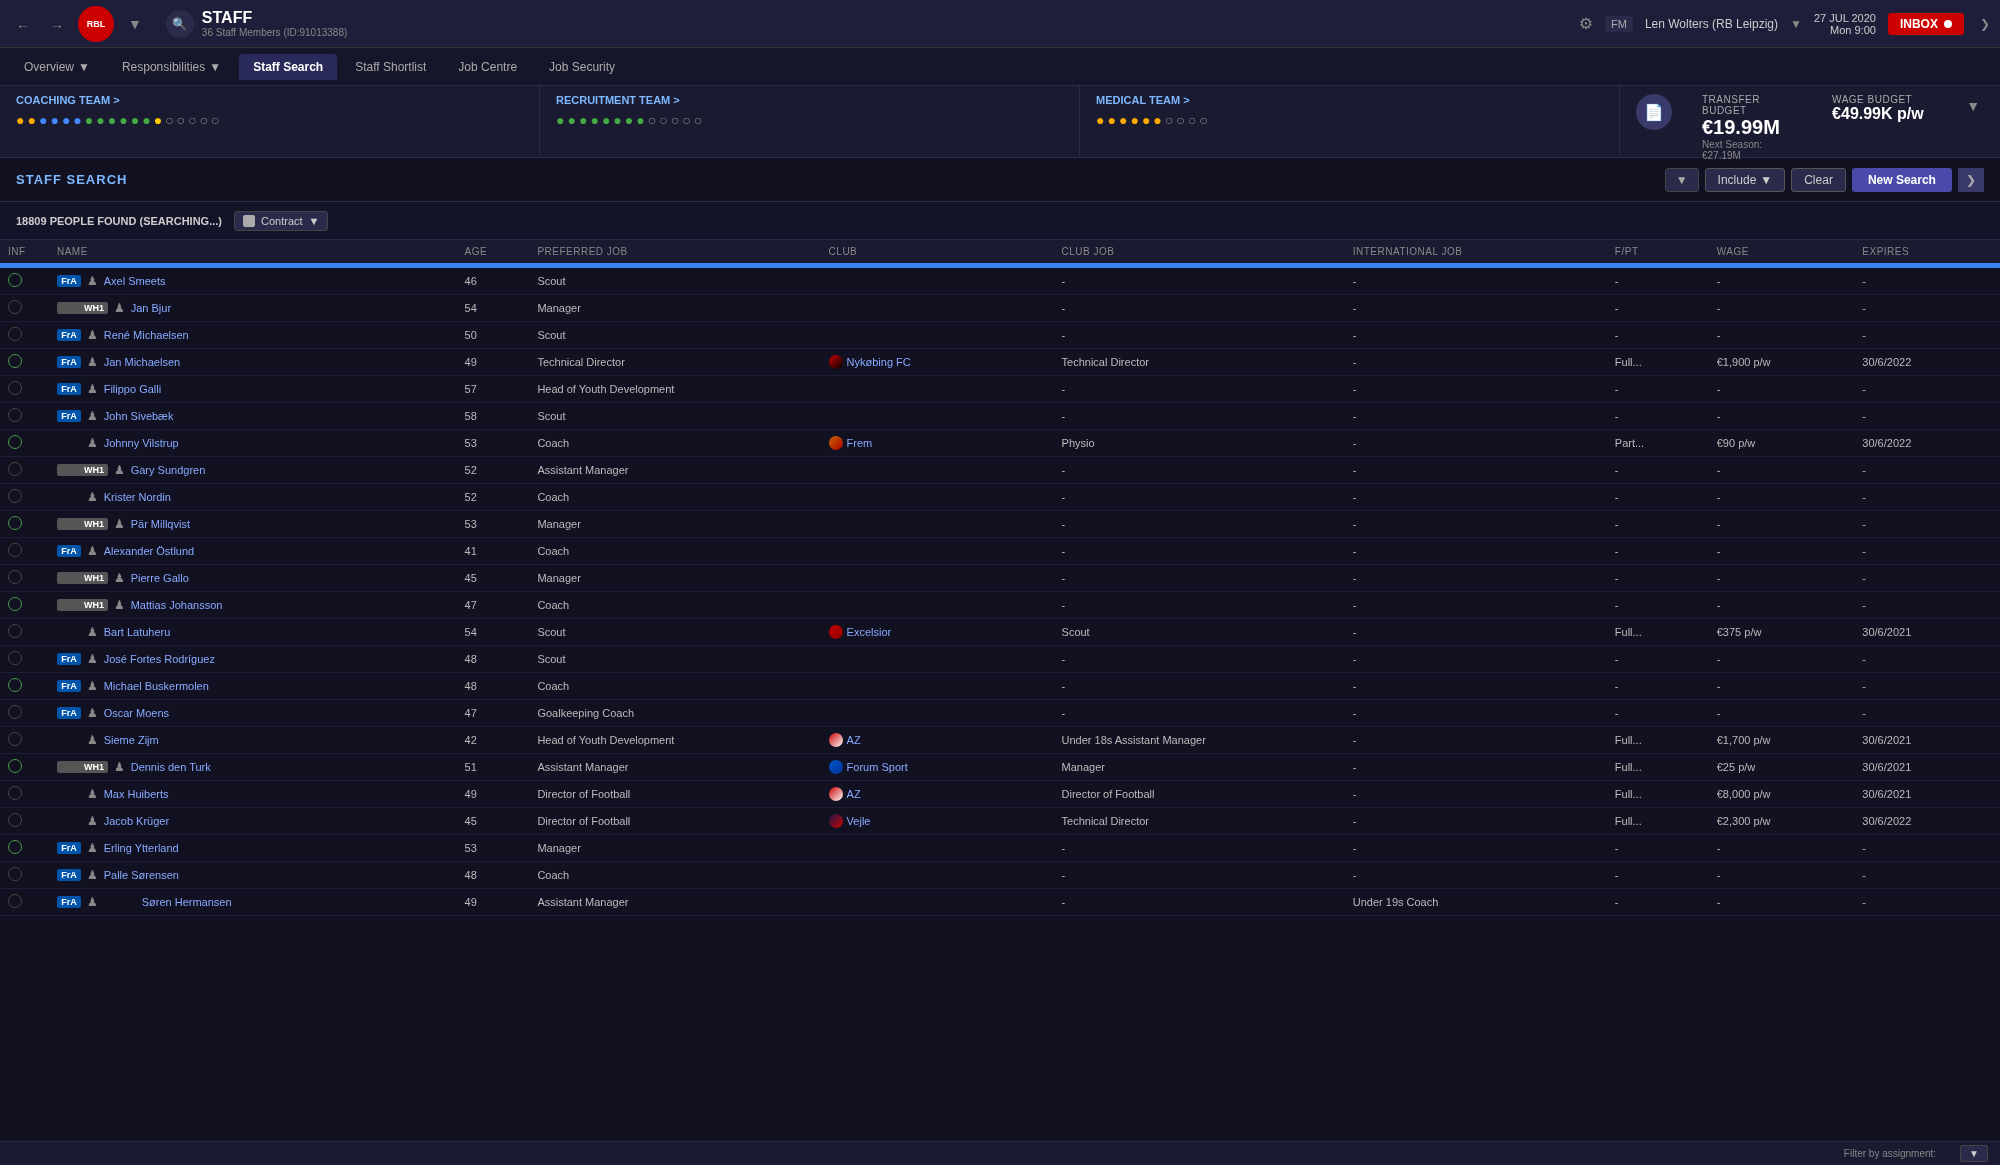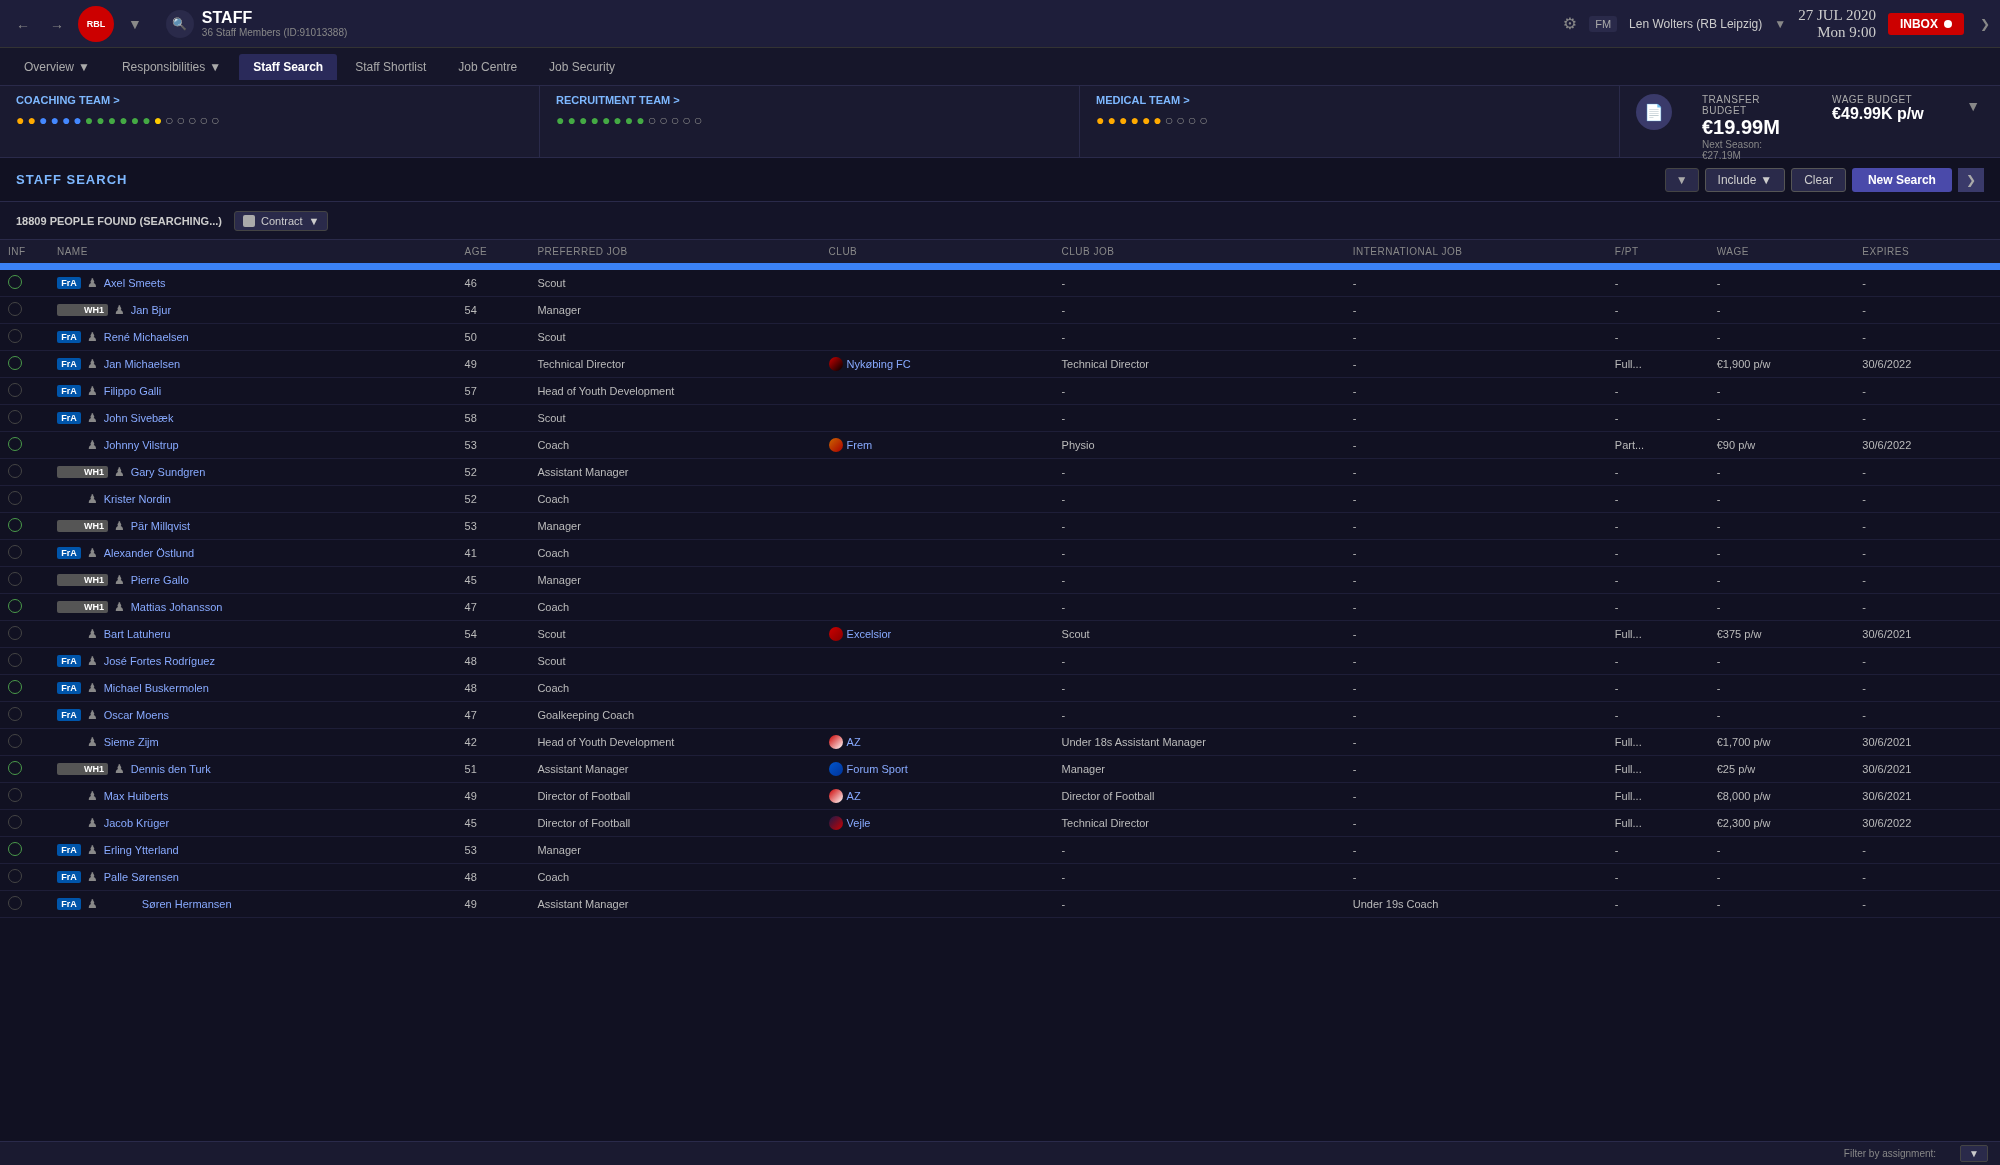--- a/index.html
+++ b/index.html
@@ -83,22 +83,21 @@
       color: #aaa;
       font-size: 11px;
     }
     .manager-name {
       color: #ccc;
       font-size: 12px;
     }
     .date-block {
       text-align: right;
       color: #ccc;
-      font-size: 15px;
-      font-family: Liberation Serif, serif;
+      font-size: 11px;
     }
     .inbox-btn {
       background: #cc0000;
       color: white;
       padding: 4px 12px;
       border-radius: 3px;
       font-size: 12px;
       font-weight: bold;
       display: flex;
       align-items: center;
@@ -316,21 +315,21 @@
       width: 100%;
       border-collapse: collapse;
     }
     .staff-table thead th {
       background: #1a1a30;
       color: #888;
       font-size: 10px;
       text-transform: uppercase;
       padding: 6px 8px;
       text-align: left;
-      border-bottom: 7px solid #3b82f6;
+      border-bottom: 5px solid #3b82f6;
       font-weight: normal;
       letter-spacing: 0.5px;
       position: sticky;
       top: 0;
     }
     .staff-table tbody tr {
       border-bottom: 1px solid #1e1e38;
     }
     .staff-table tbody td {
       padding: 5px 8px;

